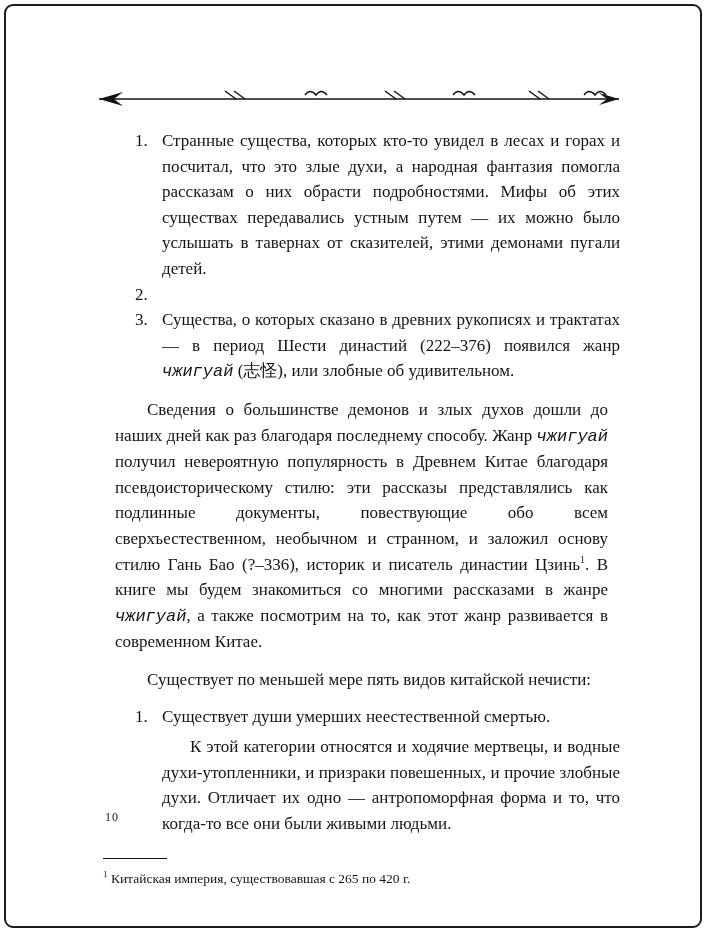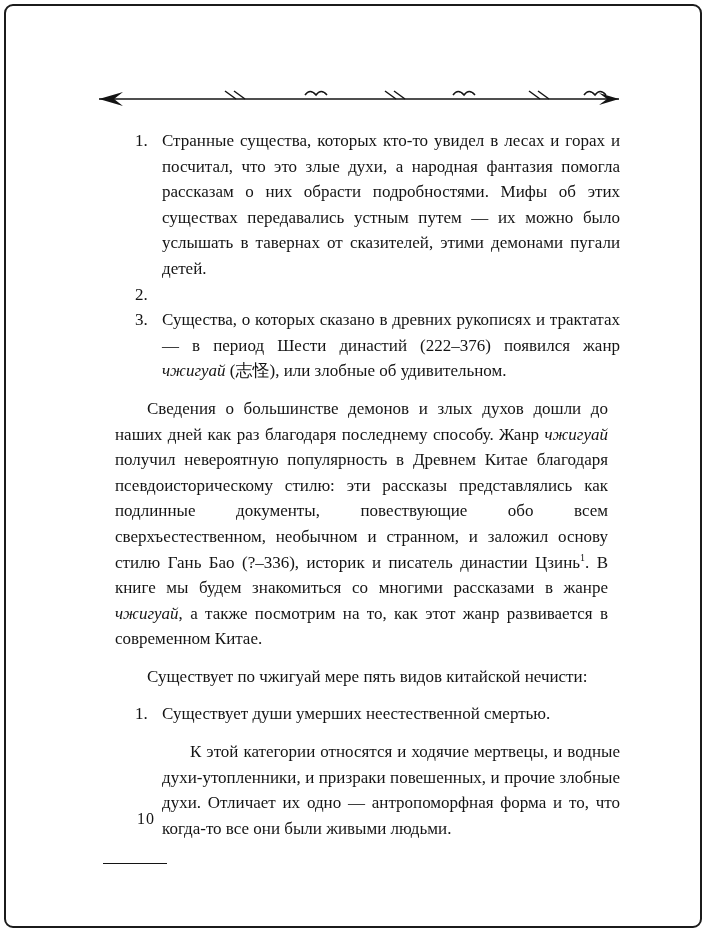--- a/index.html
+++ b/index.html
@@ -14,28 +14,28 @@
   }
   .ornament{position:absolute;left:91px;top:80px;width:524px;height:22px;}
   .bodytext{
     position:absolute;left:97px;top:122px;width:517px;
     font-size:17px;line-height:25.6px;text-align:justify;
   }
   .lrow{display:flex;padding-left:32px;}
   .lnum{flex:0 0 27px;}
   .ltext{flex:1 1 auto;text-align:justify;}
   p.par{margin:12px;text-indent:32px;text-align:justify;}
-  .sub{margin:12px 0 0 59px;text-indent:28px;text-align:justify;}
-  .it{font-style:italic;}
+  .sub{margin:4px 0 0 59px;text-indent:28px;text-align:justify;}
+  .it{font-style:italic;font-family:Liberation Mono, monospace;}
   sup.ref{font-size:10px;line-height:0;vertical-align:super;}
   .fnrule{width:64px;height:0;border-top:1.4px solid #141414;margin:22px 0 7px 0;}
   .footnote{margin:0;font-size:13.5px;line-height:17px;text-align:left;text-indent:0;}
   .footnote sup{font-size:9px;}
   .pagenum{
-    position:absolute;left:99px;top:804px;font-size:16px;letter-spacing:1px;margin-left:32px;
+    position:absolute;left:99px;top:804px;font-size:12px;letter-spacing:1px;
   }
 </style>
 </head>
 <body>
 
 <div class="sheet">
 
   <div class="ornament">
     <svg width="524" height="22" viewBox="0 0 524 22" xmlns="http://www.w3.org/2000/svg">
       <path d="M2 13 H522" stroke="#141414" stroke-width="1.4" fill="none"></path>
@@ -68,29 +68,30 @@
         <span class="lnum">2.</span>
       </div>
 
     <div class="lrow">
         <span class="lnum">3.</span>
         <div class="ltext"><span>Существа, о которых сказано в древних рукописях и трактатах — в период Шести династий (222–376) появился жанр </span><span class="it">чжигуай</span><span> (志怪), или злобные об удивительном.</span></div>
       </div>
 
     <p class="par"><span>Сведения о большинстве демонов и злых духов дошли до наших дней как раз благодаря последнему способу. Жанр </span><span class="it">чжигуай</span><span> получил невероятную популярность в Древнем Китае благодаря псевдоисторическому стилю: эти рассказы представлялись как подлинные документы, повествующие обо всем сверхъестественном, необычном и странном, и заложил основу стилю Гань Бао (?–336), историк и писатель династии Цзинь</span><sup class="ref">1</sup><span>. В книге мы будем знакомиться со многими рассказами в жанре </span><span class="it">чжигуай</span><span>, а также посмотрим на то, как этот жанр развивается в современном Китае.</span></p>
 
-    <p class="par">Существует по чжигуай мере пять видов китайской нечисти:</p>
+    <p class="par">Существует по меньшей мере пять видов китайской нечисти:</p>
 
     <div class="lrow">
         <span class="lnum">1.</span>
         <div class="ltext">Существует души умерших неестественной смертью.</div>
       </div>
 
     <p class="sub">К этой категории относятся и ходячие мертвецы, и водные духи-утопленники, и призраки повешенных, и прочие злобные духи. Отличает их одно — антропоморфная форма и то, что когда-то все они были живыми людьми.</p>
 
     <div class="fnrule"></div>
 
+    <p class="footnote"><sup>1</sup><span> Китайская империя, существовавшая с 265 по 420 г.</span></p>
 
   </div>
 
   <div class="pagenum">10</div>
 
 </div>
 
 </body></html>

